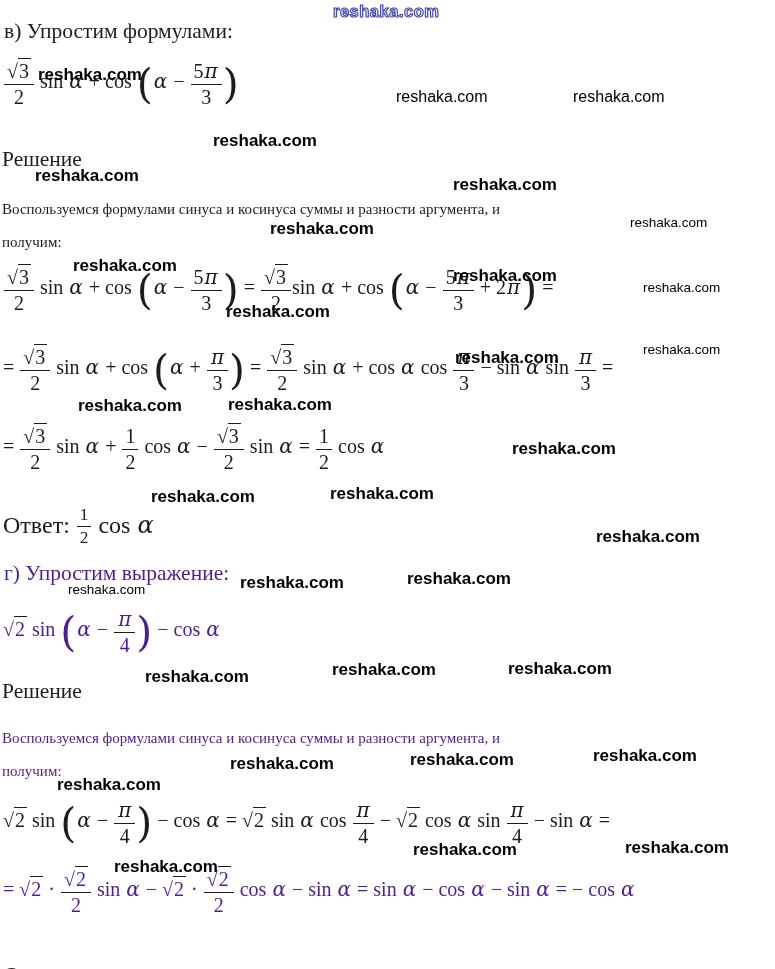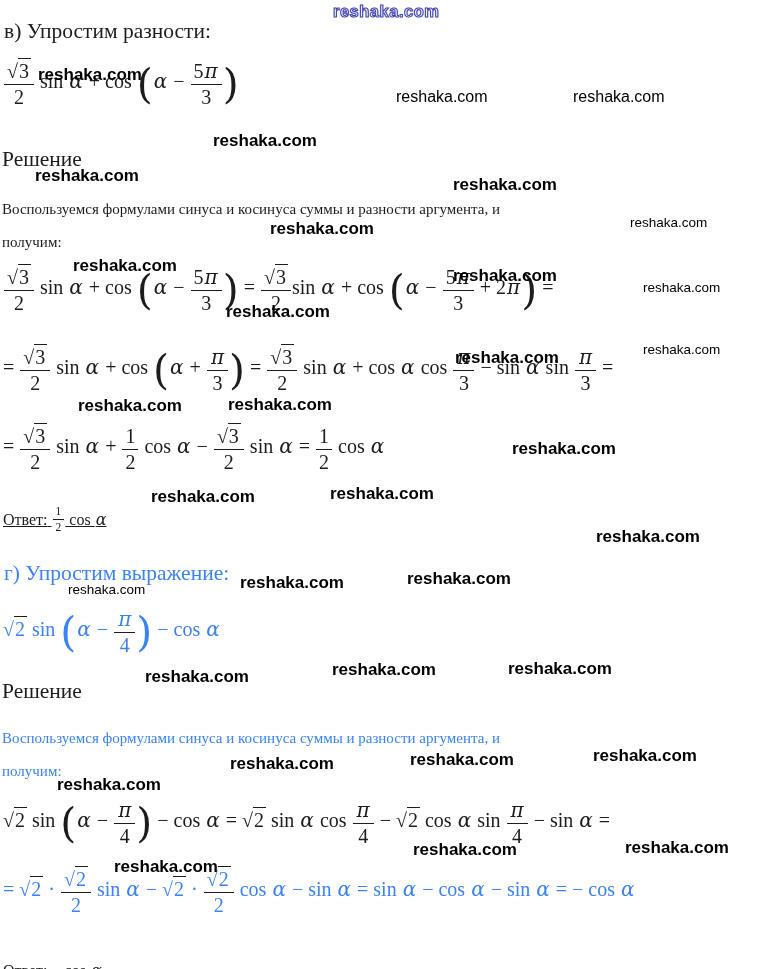--- a/index.html
+++ b/index.html
@@ -3,23 +3,23 @@
 <meta charset="utf-8">
 <style>
   html,body{margin:0;padding:0;background:#ffffff;}
   .page{position:relative;width:775px;height:969px;background:#fff;overflow:hidden;
         font-family:"Liberation Serif",serif;color:#1c1c1c;}
   .block{position:absolute;left:3px;white-space:nowrap;}
   .heading{font-size:21.5px;}
   .label{font-size:21.5px;}
   .para{white-space:normal;width:772px;font-size:15px;}
   .para .pline{line-height:33px;}
-  .faded{color:#3b82f6;}
+  .faded{color:#4c1d95;}
   .eq{font-size:20px;}
-  .answer{font-size:16px;text-decoration:underline;}
+  .answer{font-size:24px;}
   .answer .frac{font-size:72%;vertical-align:-0.55em;}
   
   .frac{display:inline-block;vertical-align:-0.80em;text-align:center;line-height:1.15;padding:0 1px;}
   .frac .num{display:block;border-bottom:1.4px solid #1c1c1c;padding:0 3px 1px 3px;}
   .frac .den{display:block;padding-top:1px;}
   .sqrt{white-space:nowrap;}
   .sqrt .rad{border-top:1.4px solid #1c1c1c;padding:1px 2px 0 1px;}
   .bparen{font-size:205%;font-weight:300;vertical-align:-0.24em;line-height:0;font-family:"DejaVu Serif",serif;}
   .gk{font-style:italic;padding:0 1px;font-family:"DejaVu Serif",serif;}
   
@@ -29,21 +29,21 @@
   .wm-r{font-weight:400;font-size:16px;}
   .wm-s{font-weight:400;font-size:13.5px;}
   .wm-o{font-weight:700;font-size:16.5px;letter-spacing:.5px;color:rgba(255,255,255,.92);
         -webkit-text-stroke:1.1px #4646b2;text-shadow:0 0 1px #5050b8;}
 </style>
 </head>
 <body>
 
 <div class="page">
 
-  <div class="block heading" style="top:19px;left:4px">в) Упростим разности:</div>
+  <div class="block heading" style="top:19px;left:4px">в) Упростим формулами:</div>
 
   <div class="block eq" style="top:60px"><span class="frac"><span class="num"><span class="sqrt">√<span class="rad">3</span></span></span><span class="den">2</span></span><span> sin <i class="gk">α</i> + cos </span><span class="bparen">(</span><span><i class="gk">α</i> − </span><span class="frac"><span class="num">5<i class="gk">π</i></span><span class="den">3</span></span><span class="bparen">)</span></div>
 
   <div class="block label" style="top:147px;left:2px">Решение</div>
 
   <div class="block para" style="top:193px;left:2px">
     <div class="pline">Воспользуемся формулами синуса и косинуса суммы и разности аргумента, и</div>
     <div class="pline">получим:</div>
   </div>
 

